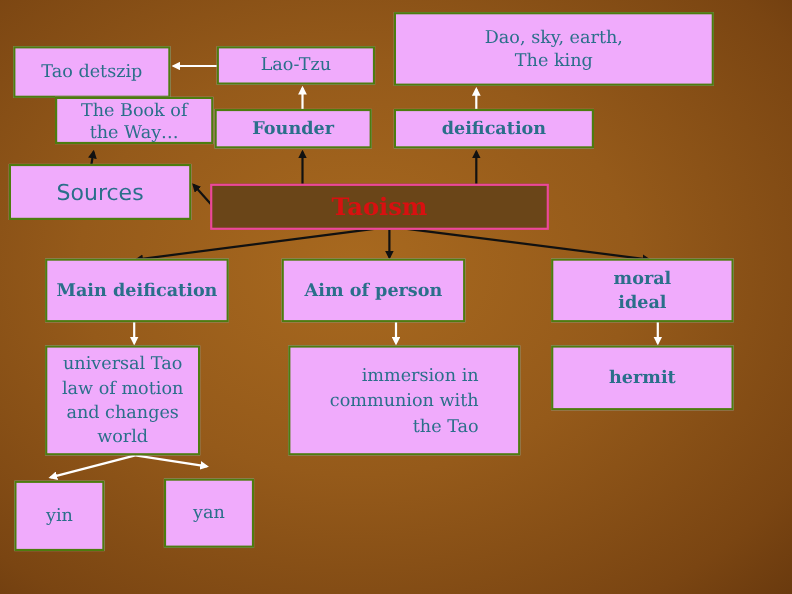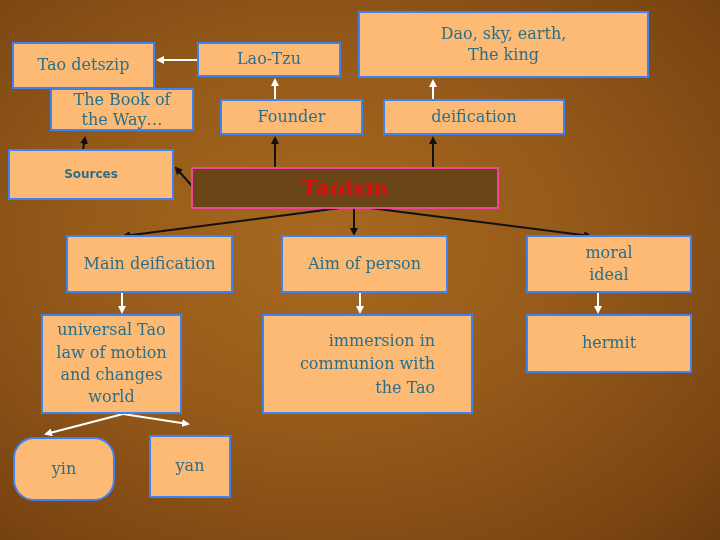--- a/index.html
+++ b/index.html
@@ -3,27 +3,27 @@
 <meta charset="utf-8">
 <style>
   html, body { margin: 0; padding: 0; }
   body {
     width: 720px; height: 540px; position: relative; overflow: hidden;
     background: radial-gradient(ellipse at 45% 45%, #a8691f 0%, #955a1a 45%, #7a4512 85%, #6a3a0e 100%);
     font-family: "DejaVu Serif", "Liberation Serif", serif;
   }
   .box {
     position: absolute; box-sizing: border-box;
-    background: #fdba74; border: 2px solid #3b82f6;
+    background: #f0abfc; border: 2px solid #4d7c0f;
     display: flex; align-items: center; justify-content: center; text-align: center;
     color: #2a6f8a; font-size: 16px; line-height: 1.3;
   }
   .box span { white-space: pre-line; }
-  .bold { font-weight: normal; margin-left: 25px; }
-  .sans { font-family: "DejaVu Sans", "Liberation Sans", sans-serif; font-weight: bold; font-size: 12px; }
+  .bold { font-weight: bold; }
+  .sans { font-family: "DejaVu Sans", "Liberation Sans", sans-serif; font-weight: normal; font-size: 20px; }
   .center-box {
     background: #6a4518; border: 2px solid #ec4899;
     color: #d81010; font-weight: bold; font-size: 22px;
   }
   svg.lines { position: absolute; left: 0; top: 0; width: 720px; height: 540px; pointer-events: none; }
 </style>
 </head>
 <body>
 
 <svg class="lines" viewBox="0 0 720 540">
@@ -98,18 +98,18 @@
 world</span>
 </div>
 <div class="box" style="left:262px;top:314px;width:211px;height:100px;line-height:1.45;text-align:right;">
   <span>immersion in
 communion with
 the Tao</span>
 </div>
 <div class="box bold" style="left:501px;top:314px;width:166px;height:59px;">
   <span>hermit</span>
 </div>
-<div class="box" style="left:13px;top:437px;width:102px;height:64px;border-radius:21px;">
+<div class="box" style="left:13px;top:437px;width:82px;height:64px;">
   <span>yin</span>
 </div>
 <div class="box" style="left:149px;top:435px;width:82px;height:63px;">
   <span>yan</span>
 </div>
 
 </body></html>

